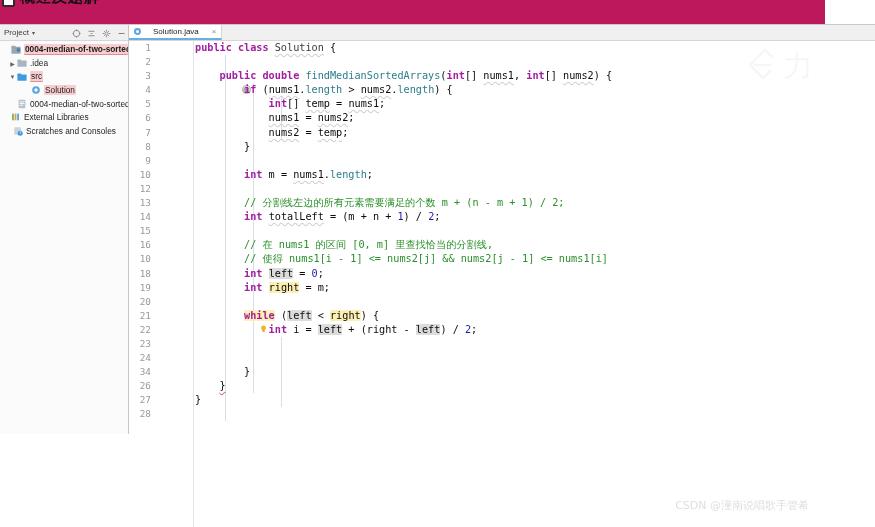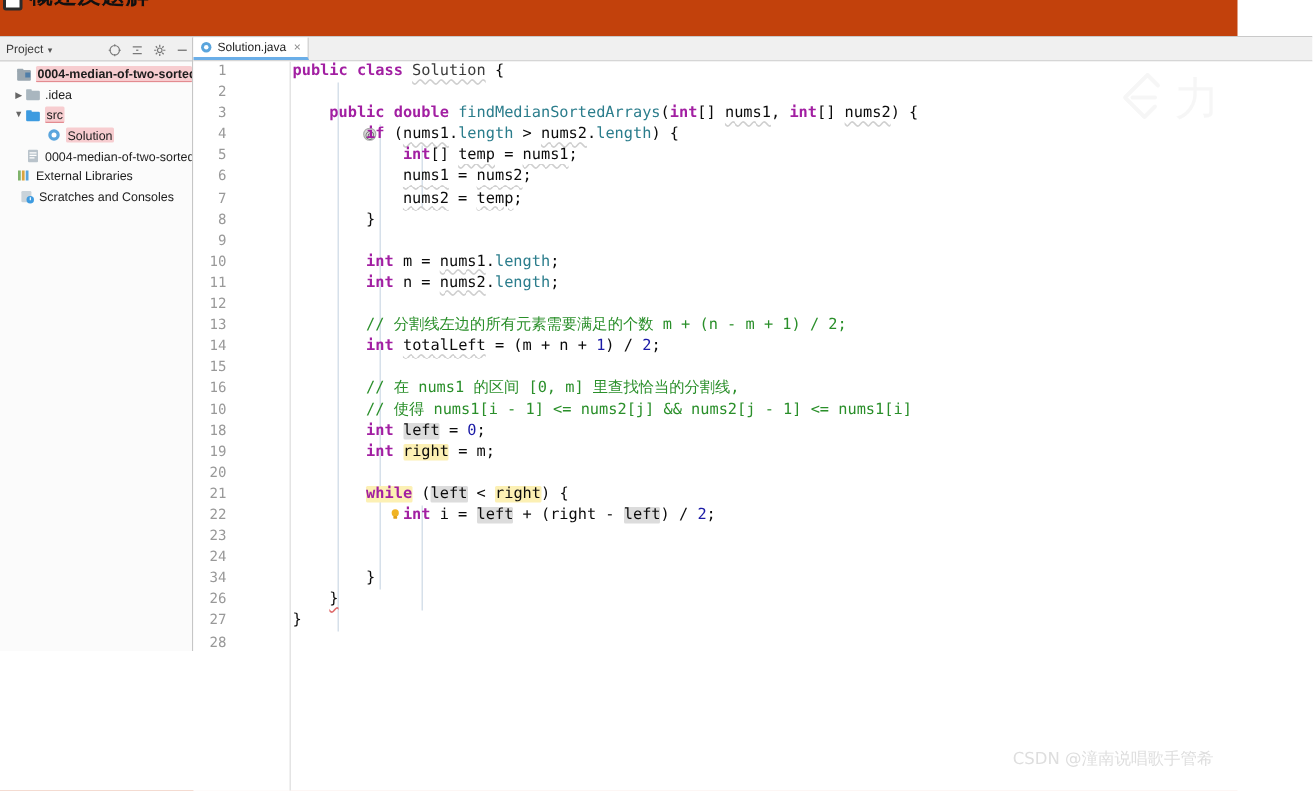--- a/index.html
+++ b/index.html
@@ -6,21 +6,21 @@
   html, body {
     margin: 0; padding: 0;
     width: 875px; height: 527px;
     background: #ffffff;
     font-family: "Liberation Sans", sans-serif;
     overflow: hidden;
   }
   #root {
     position: relative;
     width: 825px; height: 527px;
-    background: #c2410c;
+    background: #be185d;
   }
 
   
   .top-strip {
     position: absolute; top: 0; left: 0;
     width: 140px; height: 13px;
     overflow: hidden;
   }
   .top-strip .tsq {
     position: absolute; top: -6px; left: 2px;
@@ -101,21 +101,21 @@
     width: 746px; height: 503px;
     background: #ffffff;
   }
   .tabbar {
     height: 16px;
     background: #f0f0f0;
     border-bottom: 1px solid #d6d6d6;
     display: flex; align-items: stretch;
   }
   .tab {
-    display: flex; align-items: center; gap: 3px;
+    display: flex; align-items: center; gap: 11px;
     padding: 0 5px 0 4px;
     background: #ffffff;
     border-right: 1px solid #d6d6d6;
     border-bottom: 2px solid #6aaee8;
     font-size: 8px; color: #1c1c1c;
     white-space: nowrap;
   }
   .tab .tabclose {
     font-size: 8px; color: #8a8a8a; margin-left: 2px;
   }
@@ -408,24 +408,20 @@
           <div class="line">
             <span class="lnum">9</span>
             <span class="ltext"></span>
           </div>
 
           <div class="line">
             <span class="lnum">10</span>
             <span class="ltext">        <span class="kw">int</span><span class="pln"> m = </span><span class="pln wavy">nums1</span><span class="pln">.</span><span class="mth">length</span><span class="pln">;</span></span>
           </div>
 
-          <div class="line">
-            <span class="lnum">11</span>
-            <span class="ltext">        <span class="kw">int</span><span class="pln"> n = </span><span class="pln wavy">nums2</span><span class="pln">.</span><span class="mth">length</span><span class="pln">;</span></span>
-          </div>
 
           <div class="line">
             <span class="lnum">12</span>
             <span class="ltext"></span>
           </div>
 
           <div class="line">
             <span class="lnum">13</span>
             <span class="ltext cmt">        // 分割线左边的所有元素需要满足的个数 m + (n - m + 1) / 2;</span>
           </div>

